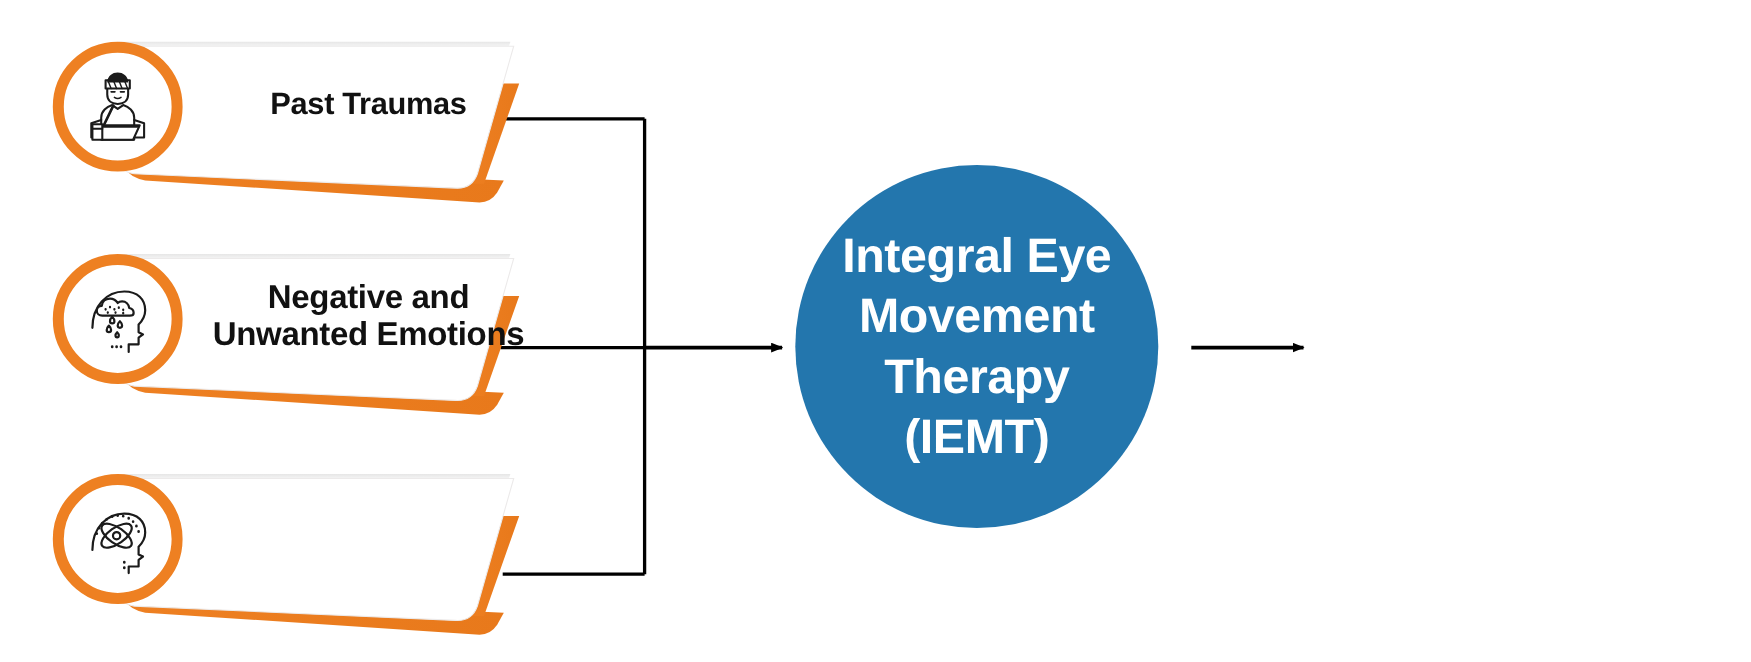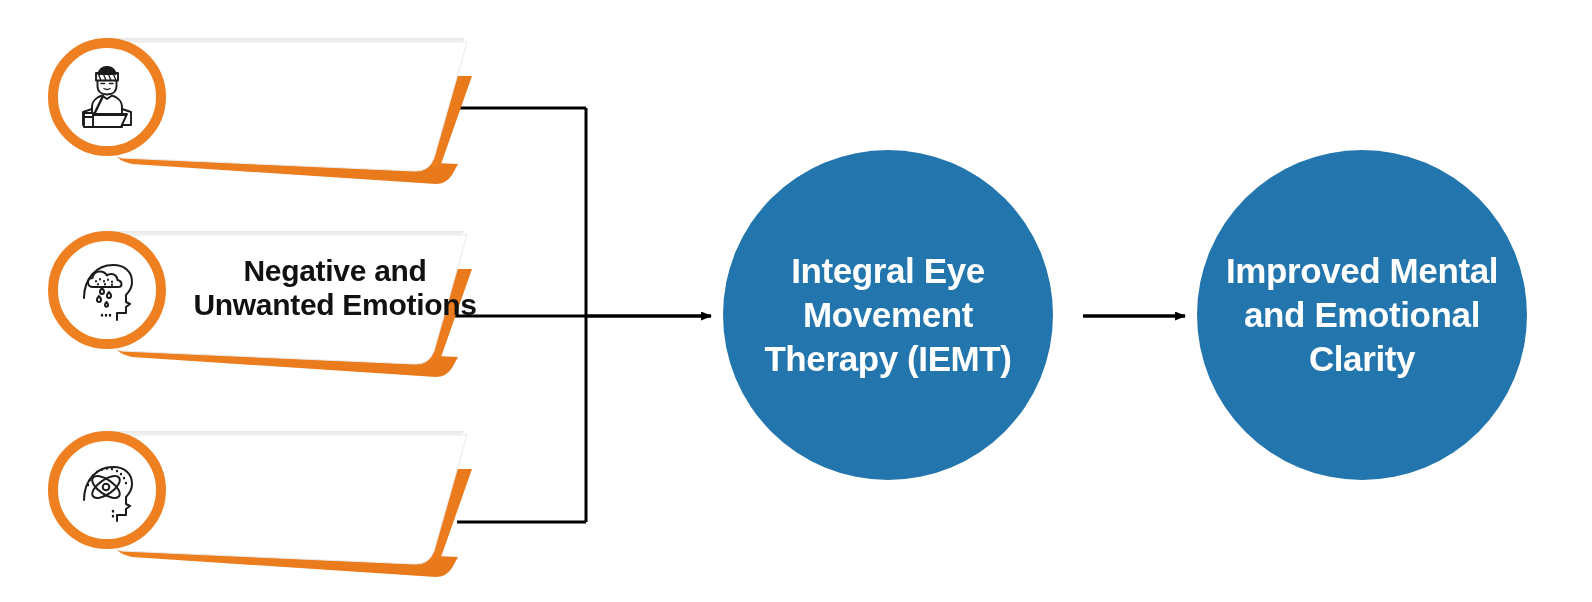--- a/index.html
+++ b/index.html
@@ -75,21 +75,21 @@
     font-weight:bold;
     font-family:"Liberation Sans", sans-serif;
   }
   #bubble-iemt{
     left:723px;top:150px;width:330px;height:330px;
   }
   #bubble-outcome{
     left:1197px;top:150px;width:330px;height:330px;
   }
   .bubble .btxt{
-    font-size:35px;
+    font-size:44px;
     line-height:1.25;
     padding:0 24px;
     letter-spacing:-0.4px;
   }
 </style>
 </head>
 <body>
 
 <div id="stage">
 
@@ -158,20 +158,21 @@
 
           <path d="M20,55 L58,55 L52,68 L24,68 Z" fill="#ffffff"></path>
           <path d="M21,56 L56,56" stroke-width="2.2"></path>
 
           <path d="M15,54 L24,54 L24,68 L15,68 Z" fill="#ffffff"></path>
           <path d="M15,58 L24,58"></path>
         </g>
       </svg>
     </div>
 
+    <div class="card-label">Past Traumas</div>
   </div>
 
   <div class="card-wrap c1">
     <svg class="card-svg" width="470" height="160" viewBox="0 0 470 160">
       <defs>
         <linearGradient id="sh1" x1="0" y1="0" x2="0" y2="1">
           <stop offset="0" stop-color="#c9c9c9" stop-opacity="0.85"></stop>
           <stop offset="1" stop-color="#ffffff" stop-opacity="0"></stop>
         </linearGradient>
         <linearGradient id="og1" x1="0" y1="0" x2="1" y2="0">
@@ -256,17 +257,14 @@
         </g>
       </svg>
     </div>
 
   </div>
 
   <div class="bubble" id="bubble-iemt">
     <span class="btxt">Integral Eye Movement Therapy (IEMT)</span>
   </div>
 
-  <div class="bubble" id="bubble-outcome">
-    <span class="btxt">Improved Mental and Emotional Clarity</span>
-  </div>
 
 </div>
 
 </body></html>

